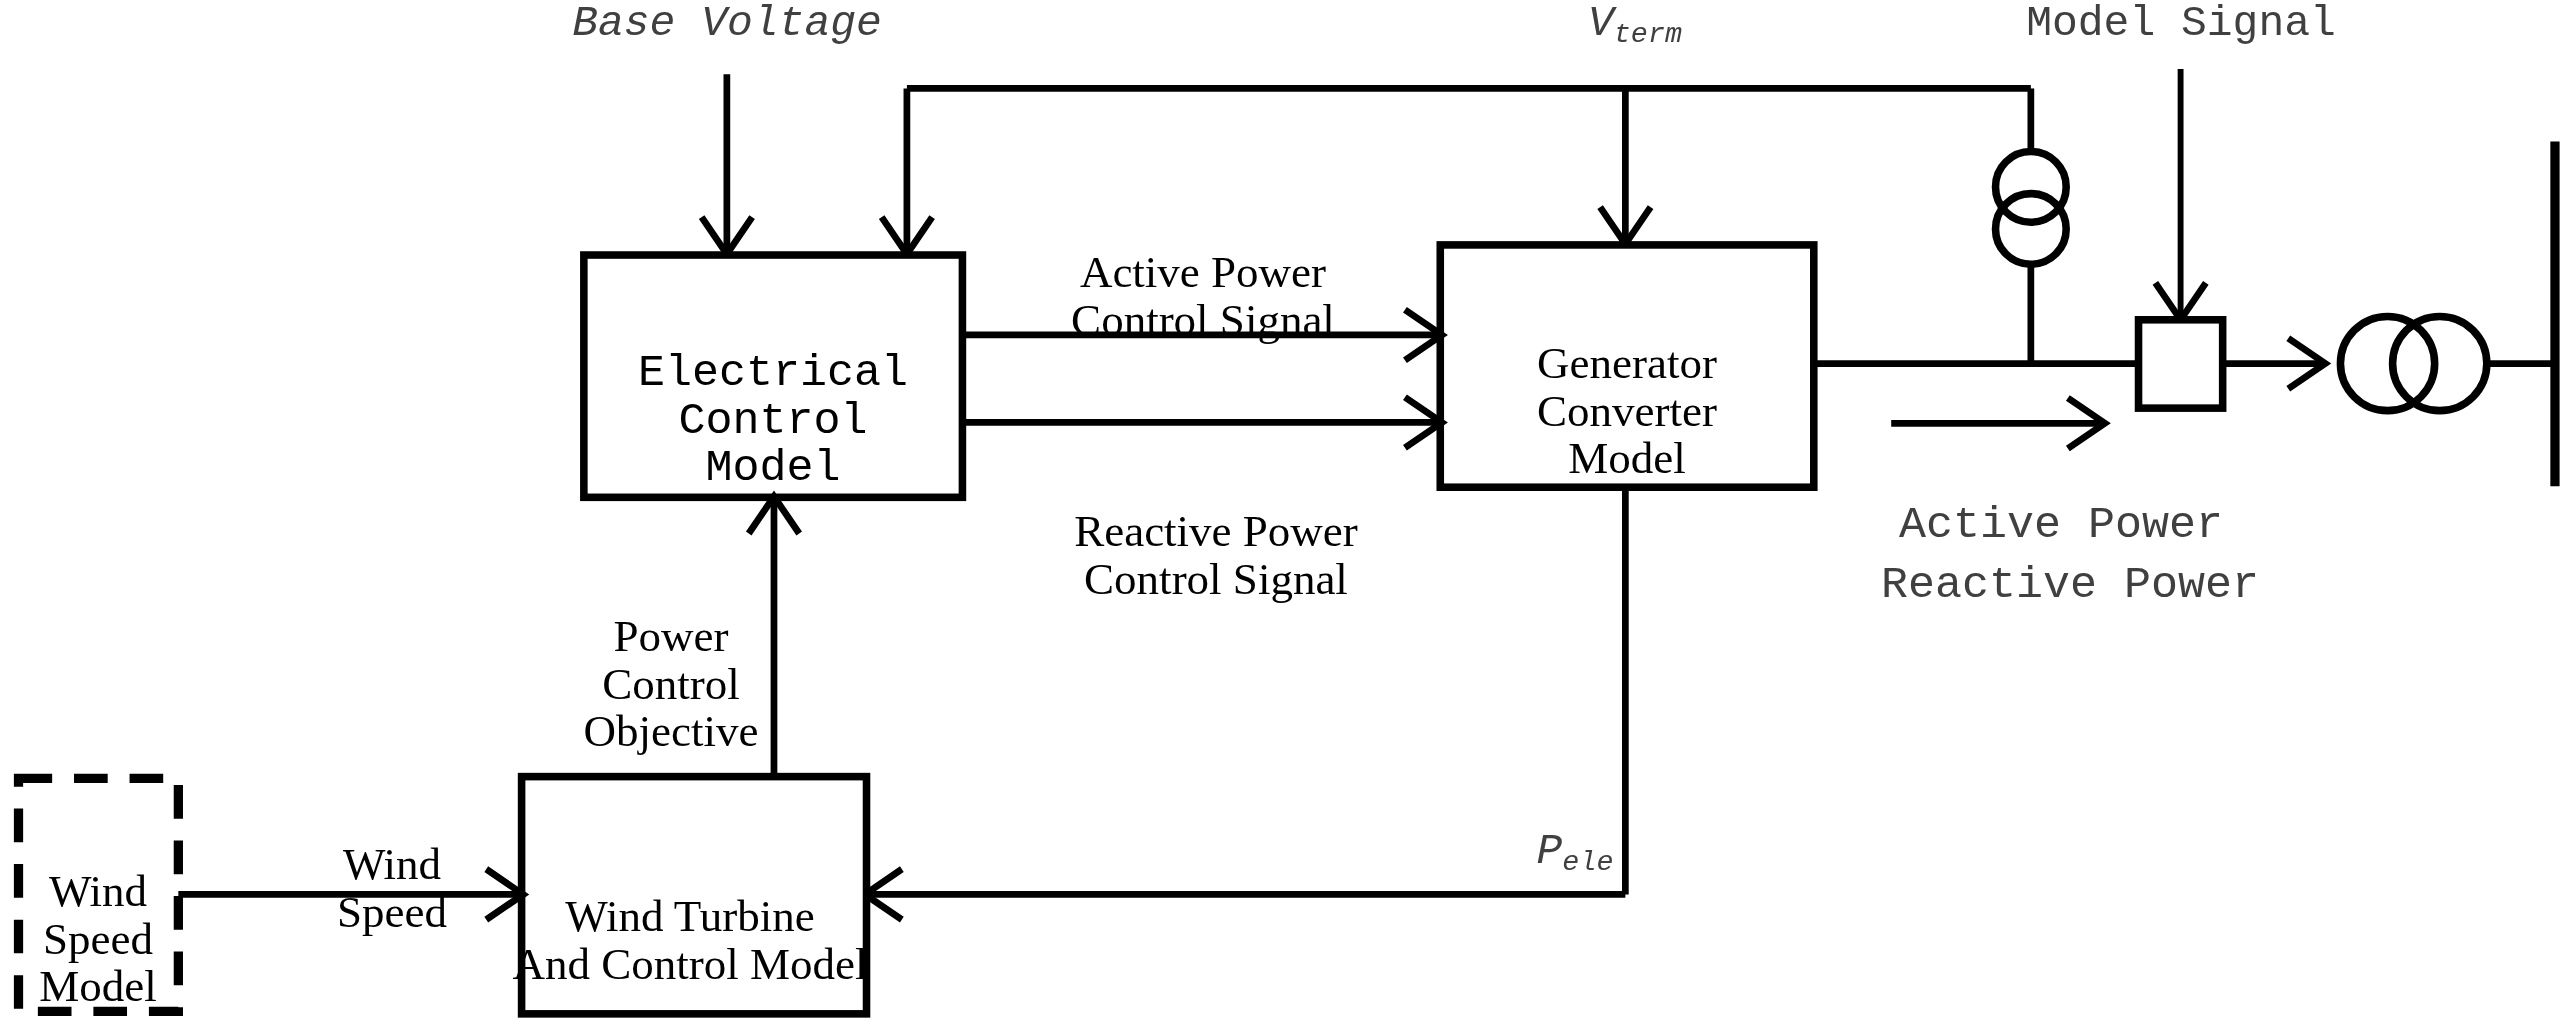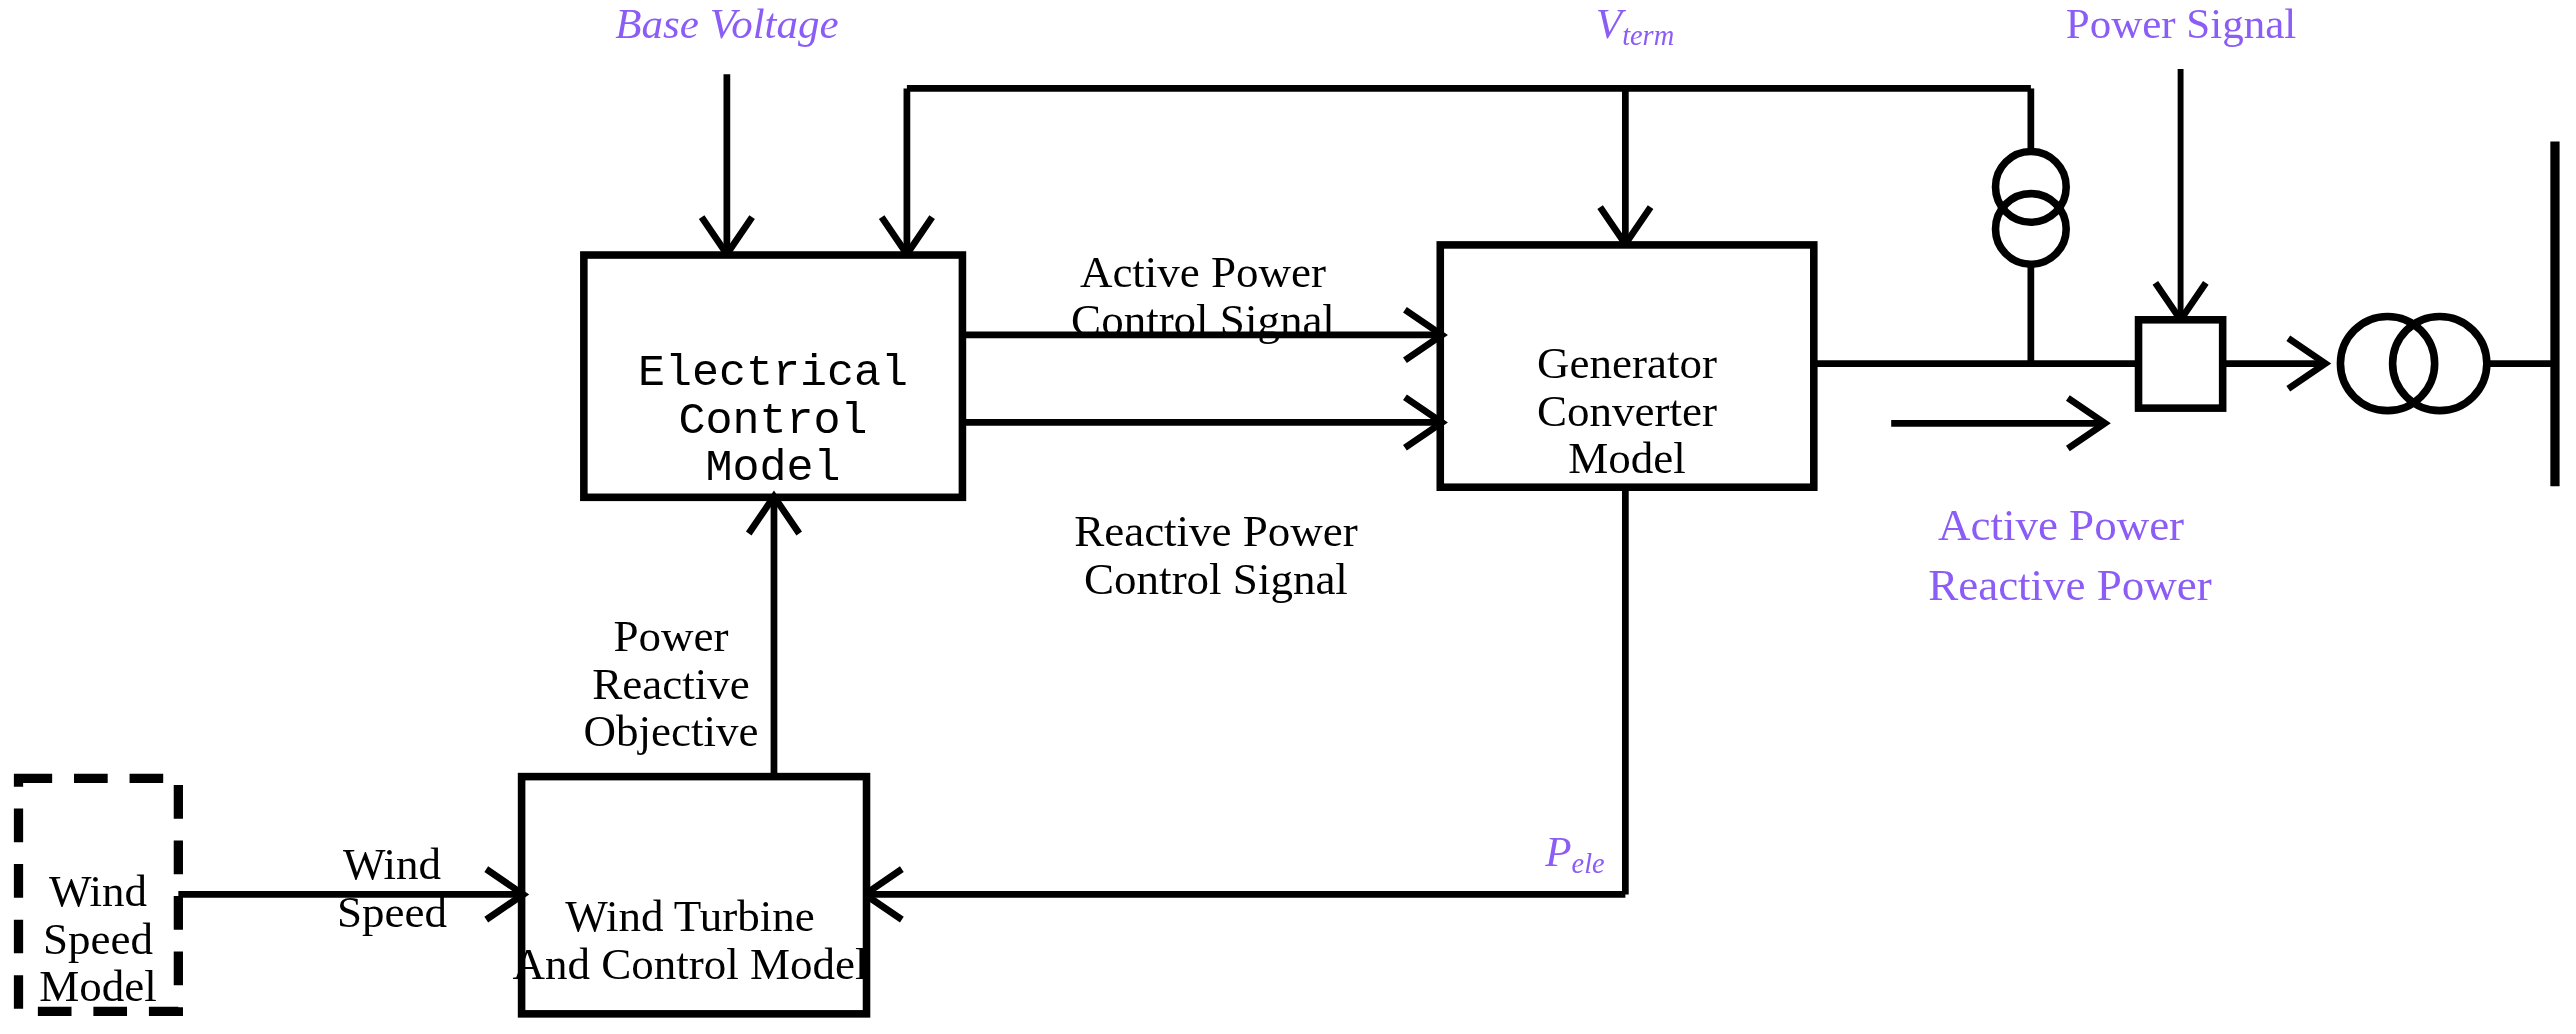--- a/index.html
+++ b/index.html
@@ -54,22 +54,22 @@
     stroke-width: 8;
     stroke-linecap: butt;
     stroke-linejoin: miter;
   }
   .busbar {
     stroke: #000000;
     stroke-width: 11;
   }
   .lbl {
     position: absolute;
-    font-family: Liberation Serif, serif;
-    color: #8b5cf6;
+    font-family: Liberation Mono, monospace;
+    color: #404040;
     white-space: nowrap;
     line-height: 1.02;
   }
   .lbl-center {
     text-align: center;
     transform: translateX(-50%);
   }
   .box-label {
     position: absolute;
     text-align: center;
@@ -184,21 +184,21 @@
       <line class="wire" x1="2248" y1="503" x2="2498" y2="503"></line>
       <polyline class="arrow-head" points="2458,473 2502,503 2458,533"></polyline>
     </g>
 
   </svg>
 
   <div class="lbl lbl-center t-36 italic-lbl" style="left:727px; top:1.7px;">Base Voltage</div>
 
   <div class="lbl lbl-center t-36 italic-lbl" style="left:1635px; top:1.7px;"><span>V</span><span class="sub">term</span></div>
 
-  <div class="lbl lbl-center t-36" style="left:2181px; top:1.7px;">Power Signal</div>
+  <div class="lbl lbl-center t-36" style="left:2181px; top:1.7px;">Model Signal</div>
 
   <div class="box-label t-box" style="left:773px; top:376px;font-family:Liberation Mono, monospace;">Electrical
 Control
 Model</div>
 
   <div class="box-label t-box" style="left:1627px; top:366px;">Generator
 Converter
 Model</div>
 
   <div class="box-label t-box" style="left:690px; top:895px;">Wind Turbine
@@ -208,21 +208,21 @@
 Speed
 Model</div>
 
   <div class="box-label t-box" style="left:1203px; top:251px;">Active Power
 Control Signal</div>
 
   <div class="box-label t-box" style="left:1216px; top:510px;">Reactive Power
 Control Signal</div>
 
   <div class="box-label t-box" style="left:671px; top:639px;">Power
-Reactive
+Control
 Objective</div>
 
   <div class="box-label t-box" style="left:392px; top:843px;">Wind
 Speed</div>
 
   <div class="lbl lbl-center t-36 italic-lbl" style="left:1575px; top:830px;"><span>P</span><span class="sub">ele</span></div>
 
   <div class="lbl lbl-center t-box" style="left:2061px; top:457px;">Active Power</div>
 
   <div class="lbl lbl-center t-box" style="left:2070px; top:517px;">Reactive Power</div>

